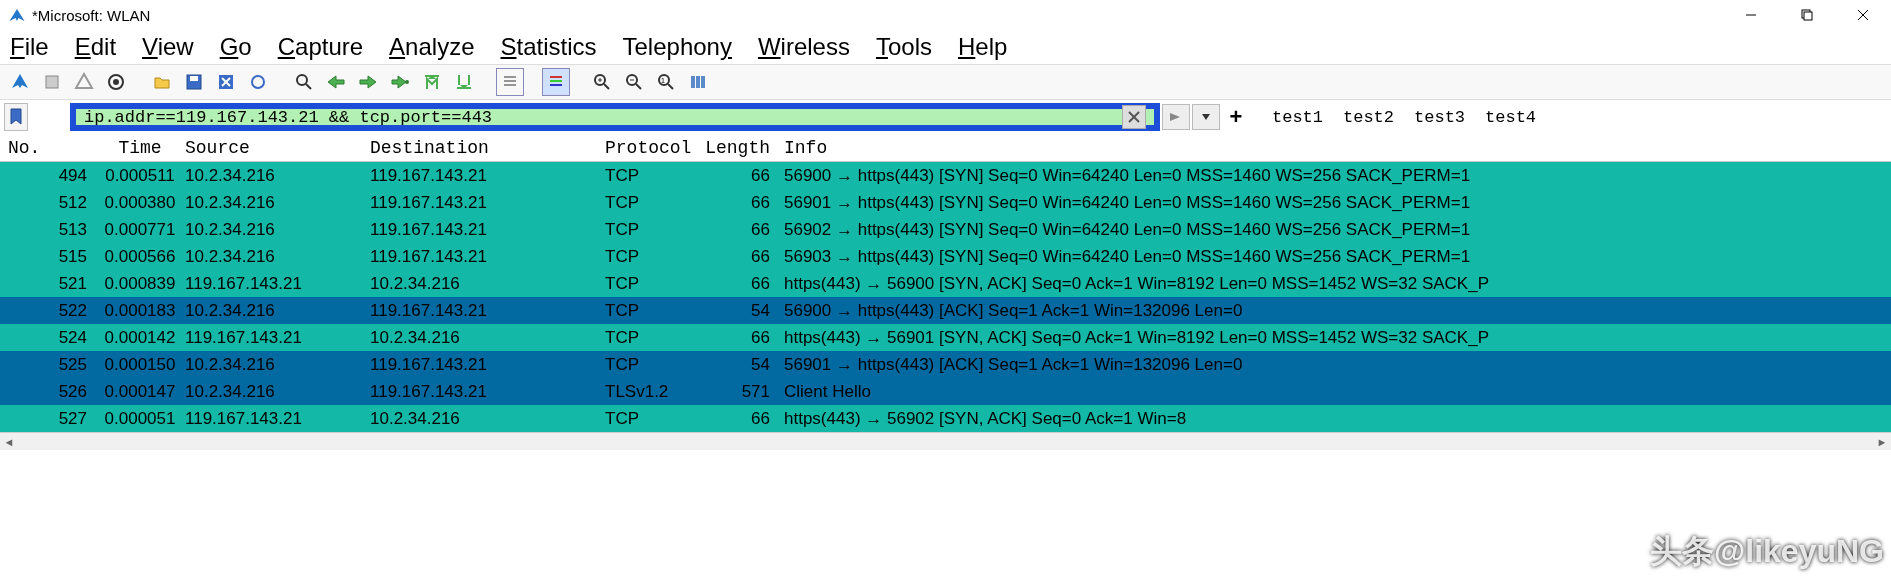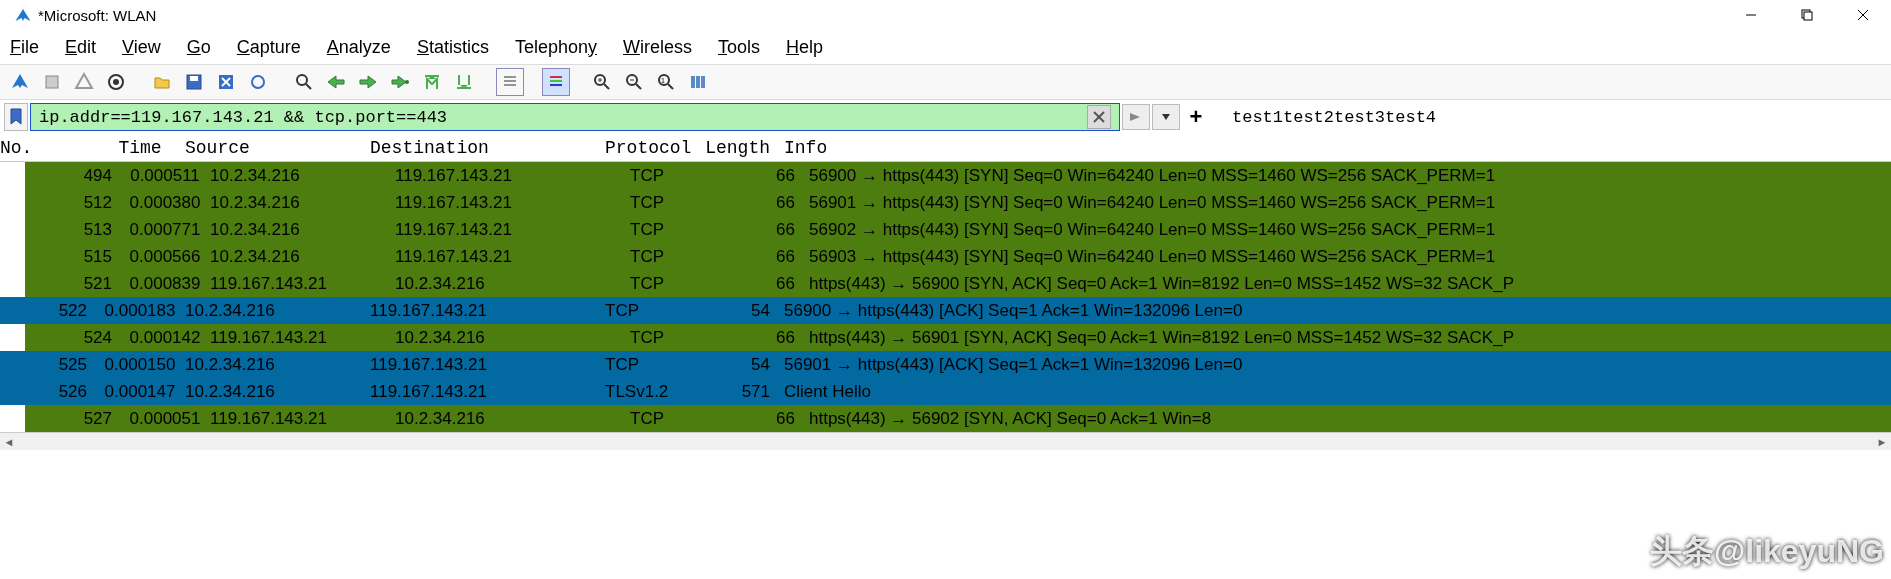--- a/index.html
+++ b/index.html
@@ -1,42 +1,42 @@
 <!DOCTYPE html>
 <html><head>
 <meta charset="utf-8">
 <style>
   * { box-sizing: border-box; margin: 0; padding: 0; }
   body { font-family: "Segoe UI", Tahoma, sans-serif; font-size: 15px; color: #000; background: #fff; width: 1891px; }
-  .titlebar { display: flex; align-items: center; height: 30px; padding-left: 14px; }
+  .titlebar { display: flex; align-items: center; height: 30px; padding-left: 8px; }
   .titlebar .shark-icon { width: 18px; height: 18px; margin-right: 6px; }
   .titlebar .title { flex: 1; font-size: 15px; }
   .winbtns { display: flex; }
   .winbtn { width: 56px; height: 30px; display: flex; align-items: center; justify-content: center; }
-  .menubar { display: flex; align-items: center; height: 34px; padding-left: 10px; gap: 26px; font-size: 18px; }
+  .menubar { display: flex; align-items: center; height: 34px; padding-left: 10px; gap: 26px; font-size: 24px; }
   .menubar span u { text-decoration: underline; }
   .toolbar { display: flex; align-items: center; height: 36px; padding-left: 6px; gap: 4px; border-top: 1px solid #ddd; border-bottom: 1px solid #ddd; background: #f8f8f8;}
   .tbtn { width: 28px; height: 28px; display: flex; align-items: center; justify-content: center; border: 1px solid transparent; }
   .tsep { width: 10px; }
   .filterbar { display: flex; align-items: center; height: 34px; padding: 2px 4px; gap: 2px; }
   .bookmark-icon { width: 24px; height: 28px; display:flex; align-items:center; justify-content:center; border:1px solid #bbb; background:#f4f4f4;}
-  .filter-input { flex: 0 0 1090px; height: 28px; background: #b3f0b3; border: 1px solid #1d4ed8; font-family: "Consolas","Courier New",monospace; font-size: 17px; padding: 2px 8px; display:flex; align-items:center; justify-content:space-between;}
+  .filter-input { flex: 0 0 1090px; height: 28px; background: #b3f0b3; border: 6px solid #1d4ed8; font-family: "Consolas","Courier New",monospace; font-size: 17px; padding: 2px 8px; display:flex; align-items:center; justify-content:space-between;margin-left:40px;}
   .filter-controls { display:flex; gap:2px; align-items:center;}
   .fctrl { width:28px; height:26px; border:1px solid #bbb; background:#eee; display:flex; align-items:center; justify-content:center;}
-  .filter-tabs { display:flex; margin-left:20px; font-family:"Consolas","Courier New",monospace; font-size:17px;}
+  .filter-tabs { display:flex; gap:20px; margin-left:20px; font-family:"Consolas","Courier New",monospace; font-size:17px;}
   .pkt-header { display:flex; height:28px; border-bottom:1px solid #ccc; background:#fff; font-family:"Consolas","Courier New",monospace; font-size:18px; align-items:center;}
-  .col-no { width:95px; }
+  .col-no { width:95px; padding-left:8px;}
   .col-time { width:90px;text-align:center;}
   .col-src { width:185px;}
   .col-dst { width:235px;}
   .col-proto { width:100px;}
   .col-len { width:75px; text-align:right; padding-right:10px;}
   .col-info { flex:1; padding-left:4px; white-space:nowrap; overflow:hidden;}
   .pkt-row { display:flex; height:27px; font-family:"Segoe UI",sans-serif; font-size:17px; align-items:center;}
-  .pkt-row.gray { background:#4d7c0f;margin-left:25px; }
+  .pkt-row.gray { background:#14b8a6; }
   .pkt-row.lav { background:#0369a1; }
   .pkt-row .col-no { text-align:right; padding-right:8px;}
   .hscroll { height:18px; border-top:1px solid #ccc; background:#f0f0f0; display:flex; align-items:center;}
   .hscroll .arrow { width:18px; text-align:center; color:#666; font-size:11px;}
   .watermark { position:absolute; right:7px; top:530px; font-size:32px; font-weight:bold; color:rgba(255,255,255,0.85); text-shadow:0 0 4px #000; pointer-events:none;}
   .clear-x { width:24px; height:24px; display:flex; align-items:center; justify-content:center; background:#ddd; border:1px solid #aaa;}
 </style>
 </head>
 <body>
 

